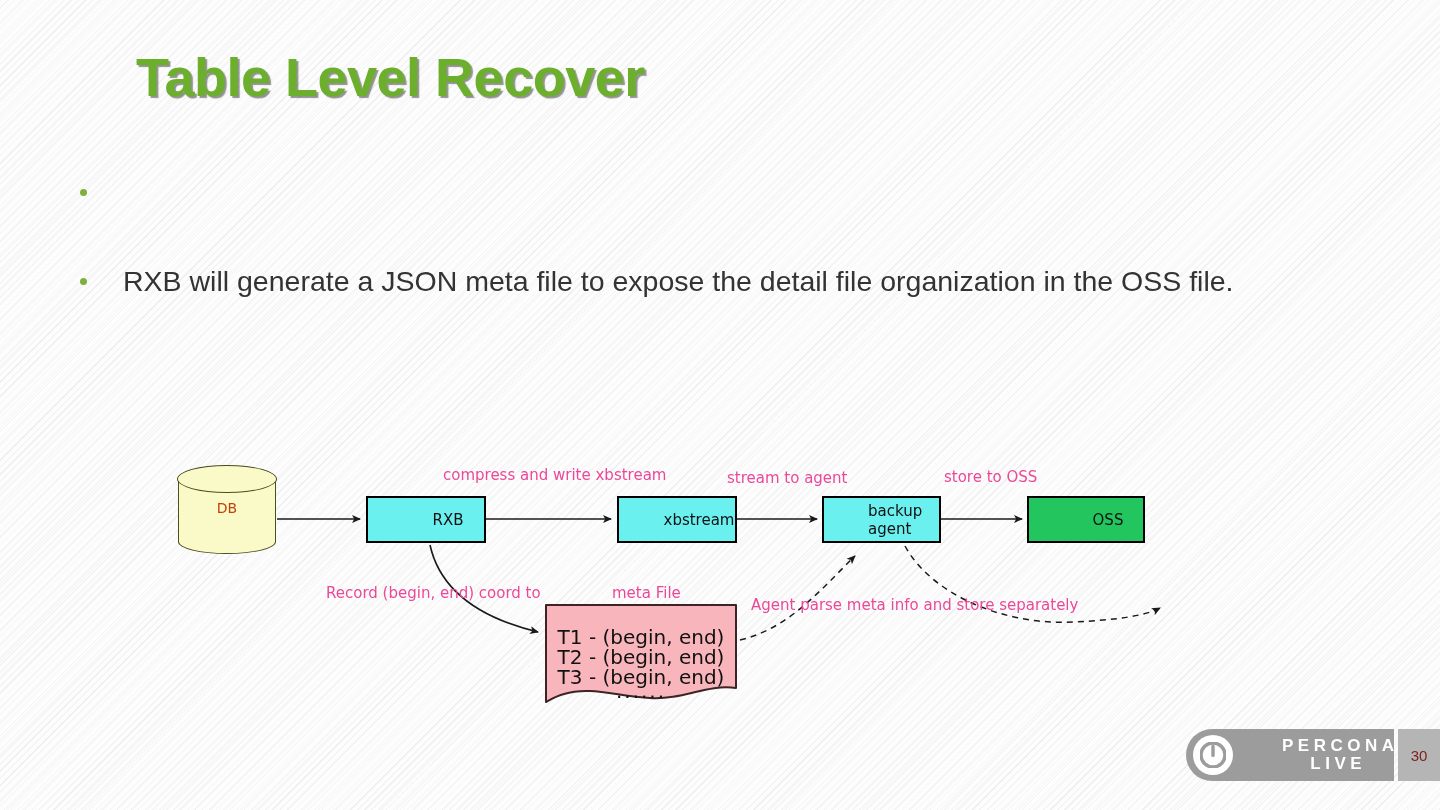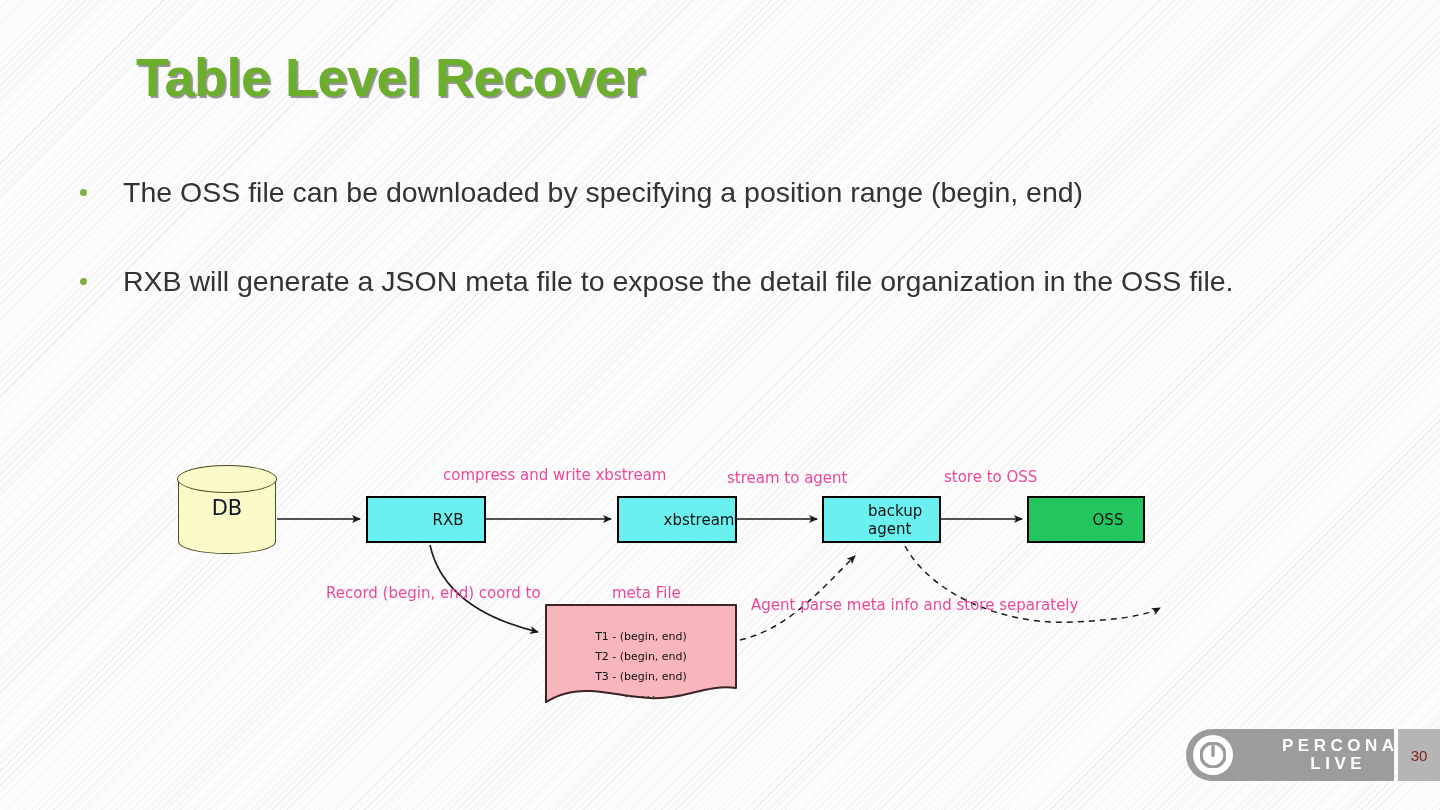--- a/index.html
+++ b/index.html
@@ -116,37 +116,37 @@
     border-radius: 50%;
     background: #FAFAC8;
     box-sizing: content-box;
   }
   .db-cyl .db-label {
     position: absolute;
     left: 0; right: 0;
     top: 48%;
     transform: translateY(-50%);
     text-align: center;
-    font-size: 21px;
-    color: #0f172a;
+    font-size: 14px;
+    color: #c2410c;
     font-family: "DejaVu Sans", sans-serif;
   }
 
   .edge-label {
     position: absolute;
     font-size: 15px;
     color: #ec4899;
     white-space: nowrap;
     font-family: "DejaVu Sans", sans-serif;
   }
 
   .meta-note {
     position: absolute;
     color: #111;
-    font-size: 11px;
+    font-size: 20px;
     font-family: "DejaVu Sans", sans-serif;
     line-height: 20px;
   }
   .meta-lines {
     position: absolute;
     left: 0; right: 0;
     top: 22px;
     text-align: center;
   }
   .meta-lines div { white-space: nowrap; }
@@ -218,21 +218,20 @@
 </style>
 </head>
 <body>
 
 <div id="slide"></div>
 
 <div id="title">Table Level Recover</div>
 
 <div class="bullet-row" id="bullet1">
   <div class="bullet-dot"></div>
-  <div class="bullet-text">The OSS file can be downloaded by specifying a position range (begin, end)</div>
 </div>
 
 <div class="bullet-row" id="bullet2">
   <div class="bullet-dot"></div>
   <div class="bullet-text">RXB will generate a JSON meta file to expose the detail file organization in the OSS file.</div>
 </div>
 
 <svg id="diagram" viewBox="0 0 1440 810" xmlns="http://www.w3.org/2000/svg">
   <defs>
     <marker id="arrowSolid" markerWidth="9" markerHeight="9" refX="8" refY="4.5" orient="auto" markerUnits="userSpaceOnUse">

